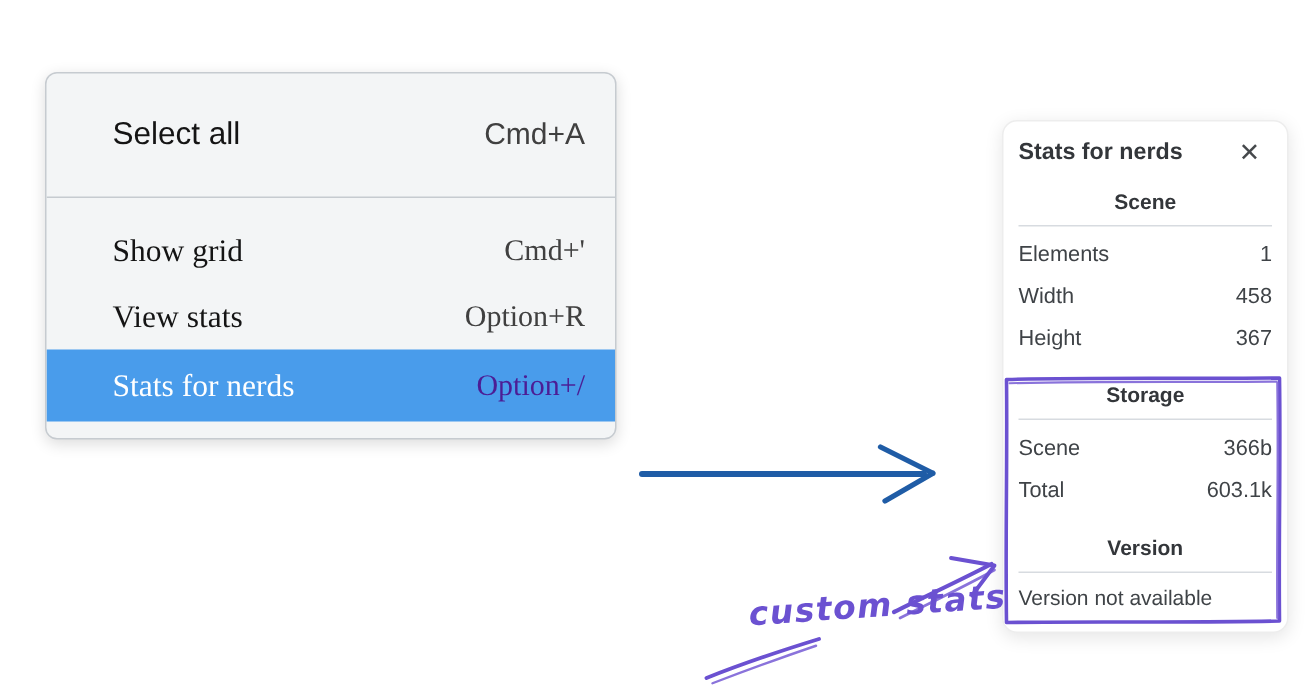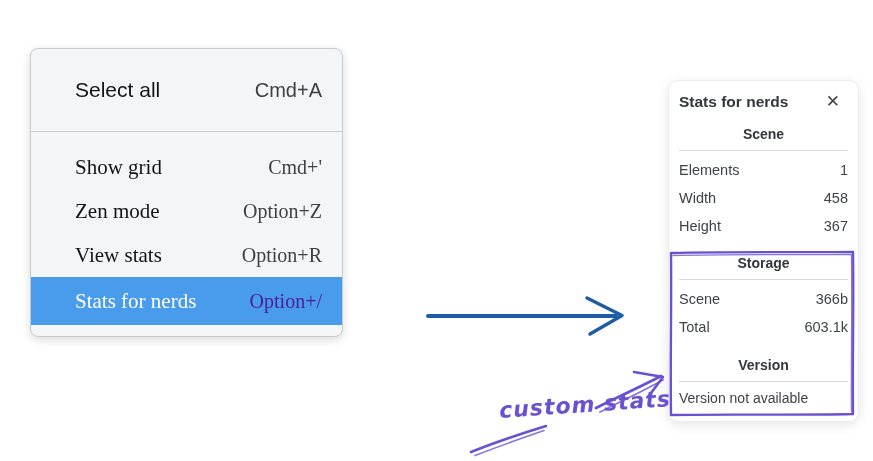--- a/index.html
+++ b/index.html
@@ -2,21 +2,21 @@
 <html><head>
 <meta charset="utf-8">
 <style>
   * { margin:0; padding:0; box-sizing:border-box; }
   html,body { width:873px; height:461px; background:#ffffff; overflow:hidden; }
   body { font-family:"Liberation Sans", sans-serif; }
   .stage { position:relative; width:873px; height:461px; background:#ffffff; }
 
   
   .context-menu {
-    position:absolute; left:30px; top:48px; width:313px;
+    position:absolute; left:30px; top:48px; width:381px;
     background:#f3f5f6; border:1px solid #c6cbd0; border-radius:8px;
     box-shadow:0 3px 10px rgba(0,0,0,0.14);
     overflow:hidden; font-size:21px; color:#141414;
   }
   .menu-item {
     display:flex; justify-content:space-between; align-items:center;
     height:44px; padding:0 20px 0 44px; cursor:default;
   }
   .menu-item.first { height:82px; }
   .menu-item.selected { background:#499ceb; color:#ffffff; height:48px; }
@@ -65,24 +65,20 @@
   <div class="context-menu">
     <div class="menu-item first">
       <span>Select all</span>
       <span class="shortcut">Cmd+A</span>
     </div>
     <div class="menu-divider"></div>
     <div class="menu-group-lower">
       <div class="menu-item">
         <span>Show grid</span>
         <span class="shortcut">Cmd+'</span>
-      </div>
-      <div class="menu-item">
-        <span>Zen mode</span>
-        <span class="shortcut">Option+Z</span>
       </div>
       <div class="menu-item">
         <span>View stats</span>
         <span class="shortcut">Option+R</span>
       </div>
       <div class="menu-item selected">
         <span>Stats for nerds</span>
         <span class="shortcut">Option+/</span>
       </div>
     </div>

